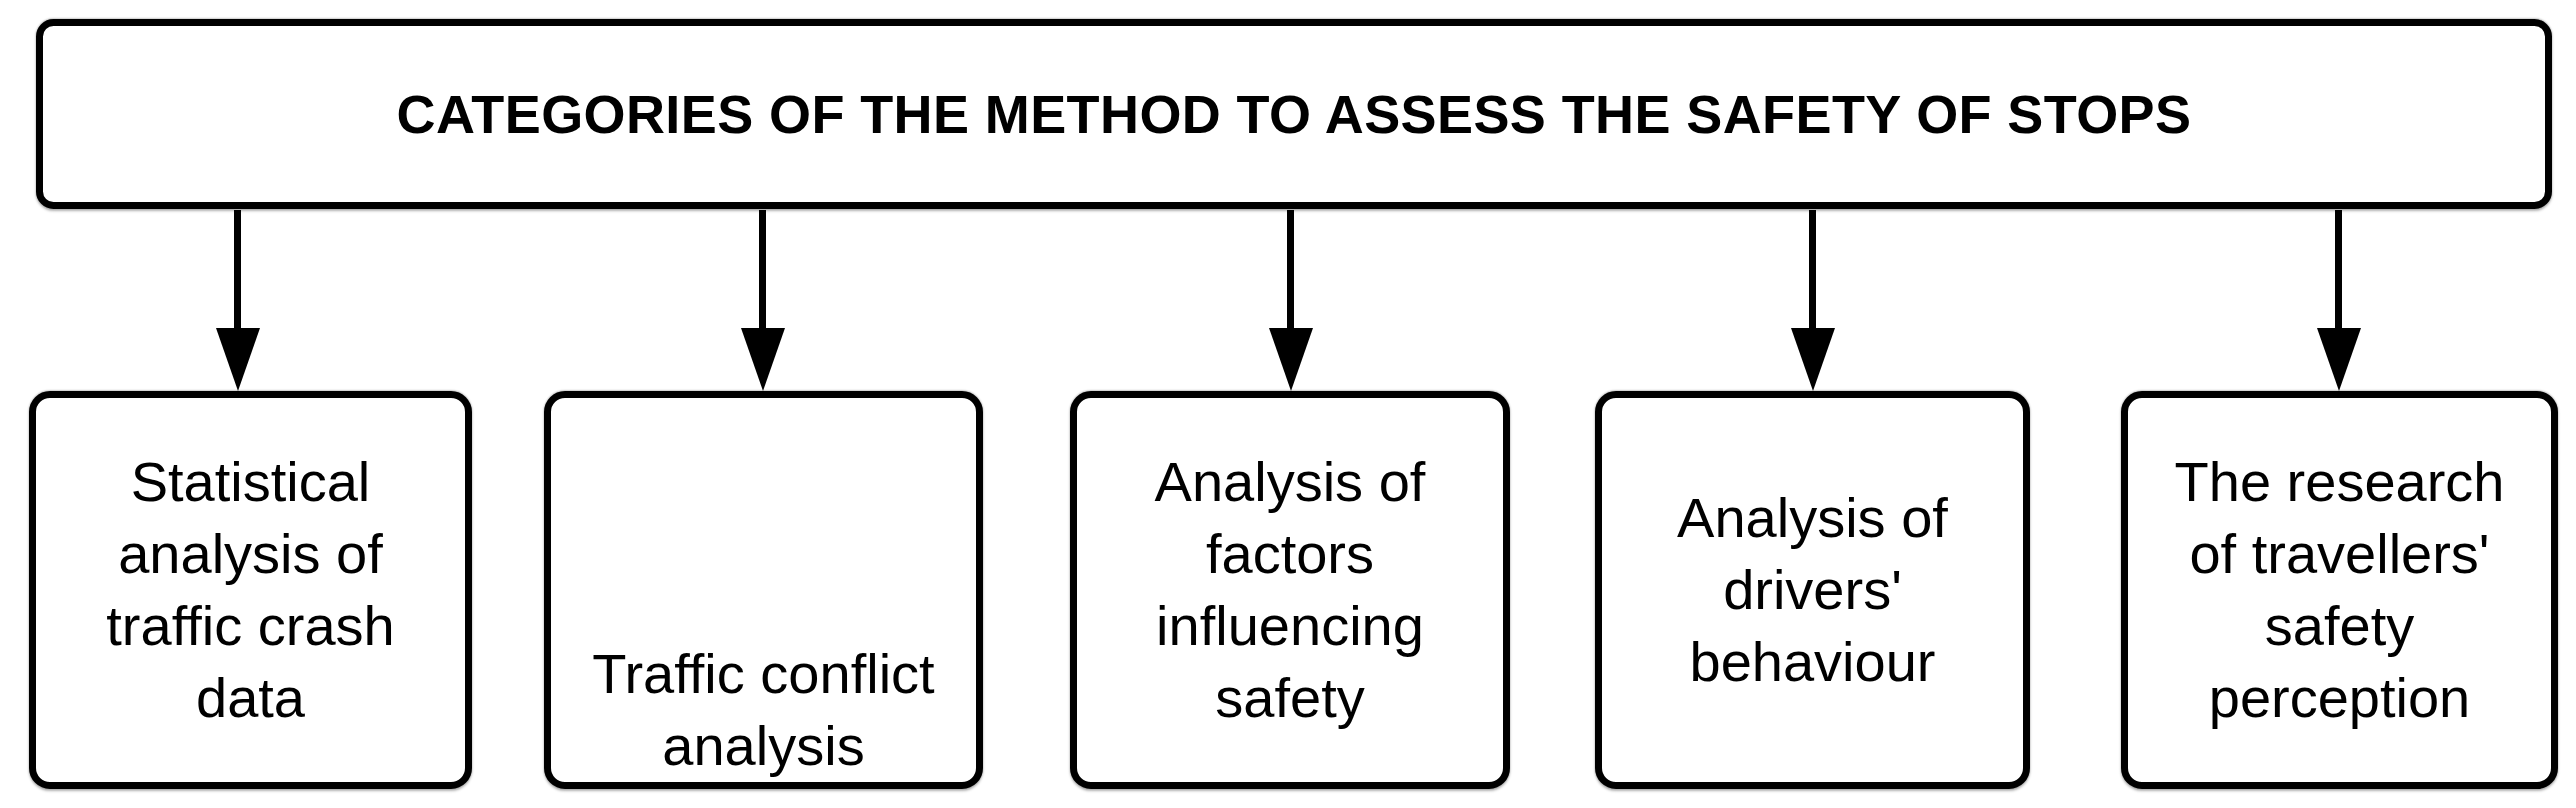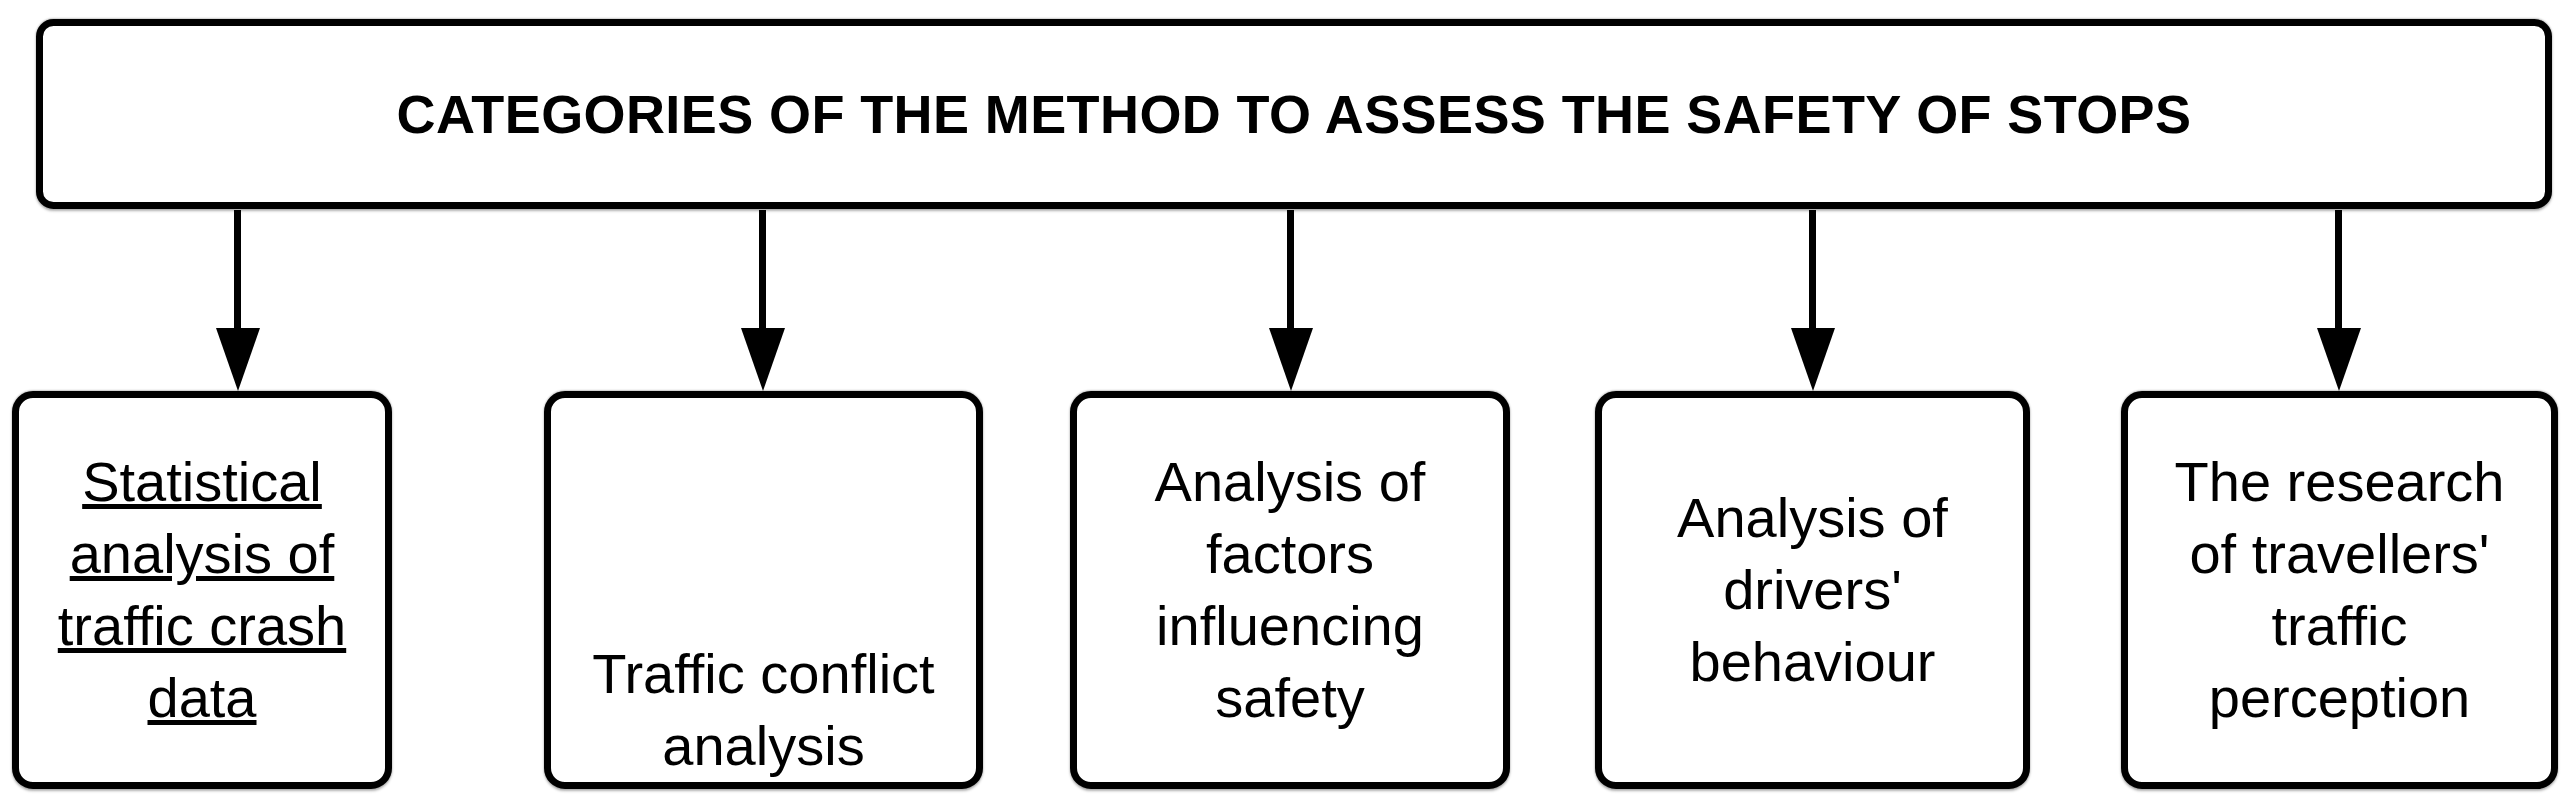--- a/index.html
+++ b/index.html
@@ -80,21 +80,21 @@
     justify-content: center;
     box-shadow: 0 1.8px 2.6px rgba(0,0,0,0.30), 0 -0.9px 1.8px rgba(0,0,0,0.18);
   }
   .category-label {
     font-size: 56px;
     line-height: 1.29;
     text-align: center;
     white-space: pre-line;
   }
 
-  .box-1 { left: 12px;   width: 380px; text-decoration: underline; }
+  .box-1 { left: 29px;   width: 443px; }
   .box-2 { left: 544px;  width: 439px; align-items: flex-end; }
   .box-3 { left: 1070px; width: 440px; }
   .box-4 { left: 1595px; width: 435px; }
   .box-5 { left: 2121px; width: 437px; }
 
   .arrow-1 { left: 216px; }
   .arrow-2 { left: 741px; }
   .arrow-3 { left: 1269px; }
   .arrow-4 { left: 1791px; }
   .arrow-5 { left: 2317px; }
@@ -150,18 +150,18 @@
 
   <div class="category-box box-4">
     <div class="category-label">Analysis of
 drivers'
 behaviour</div>
   </div>
 
   <div class="category-box box-5">
     <div class="category-label">The research
 of travellers'
-traffic
+safety
 perception</div>
   </div>
 
 </div>
 
 
 </body></html>

